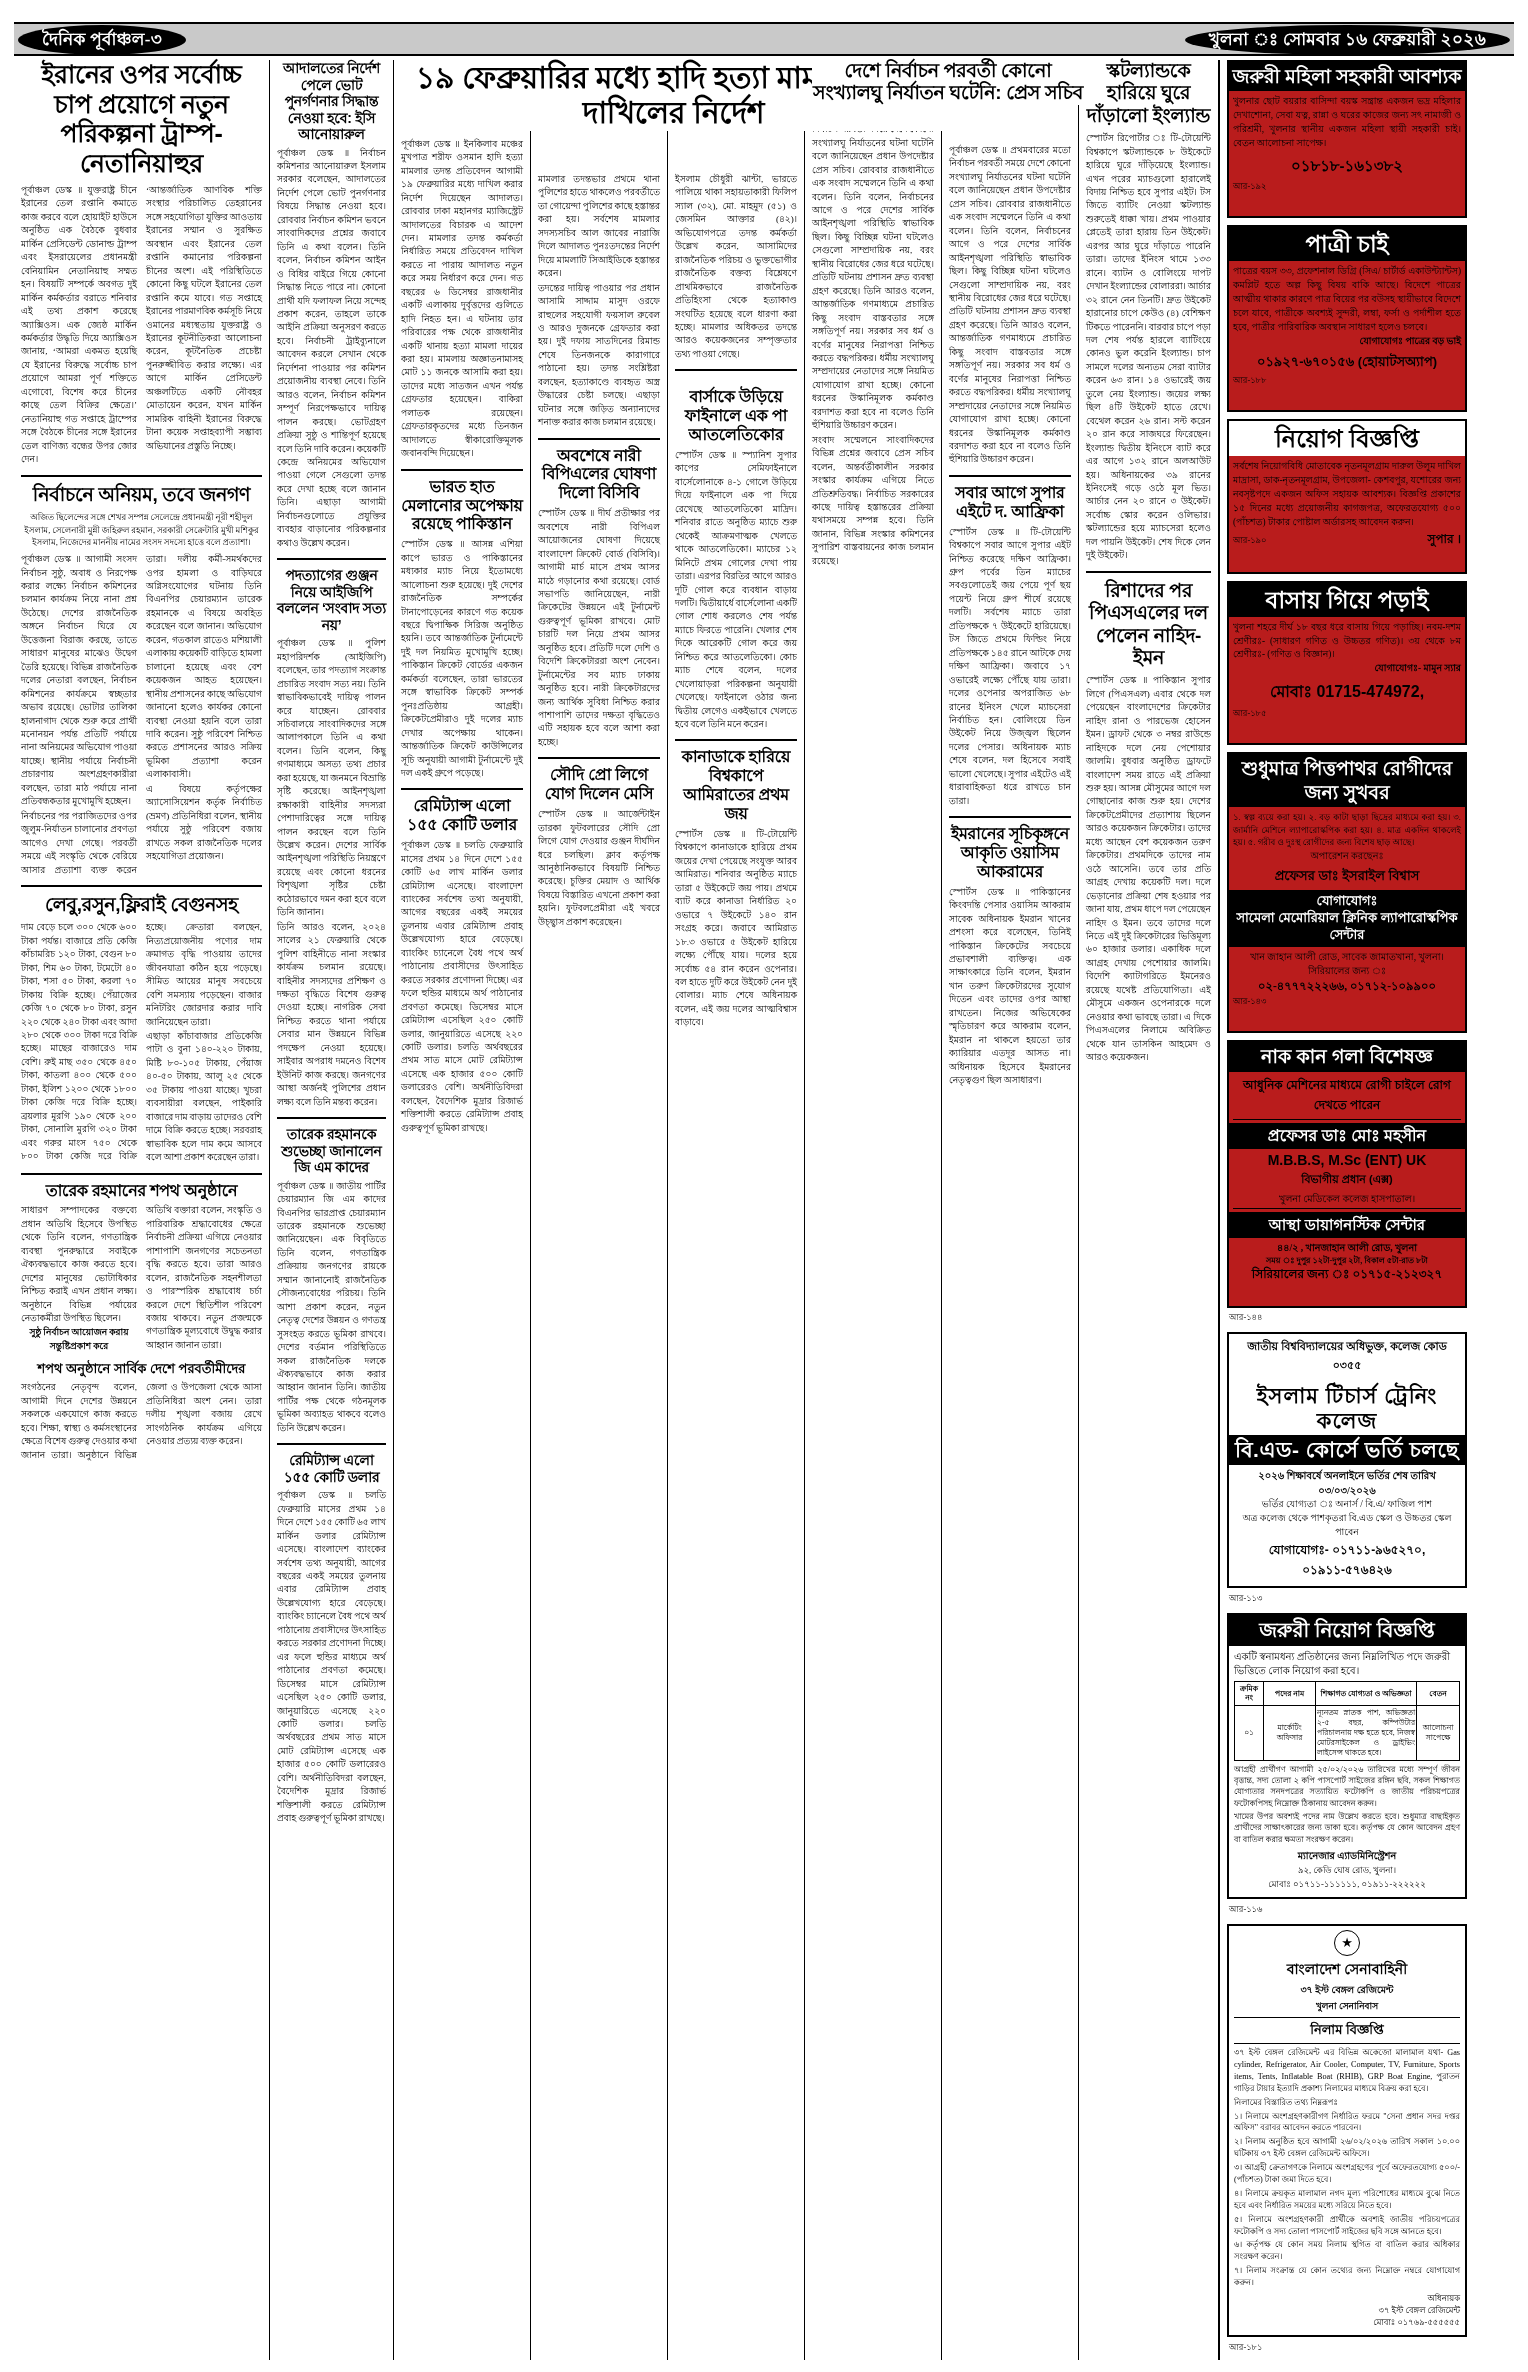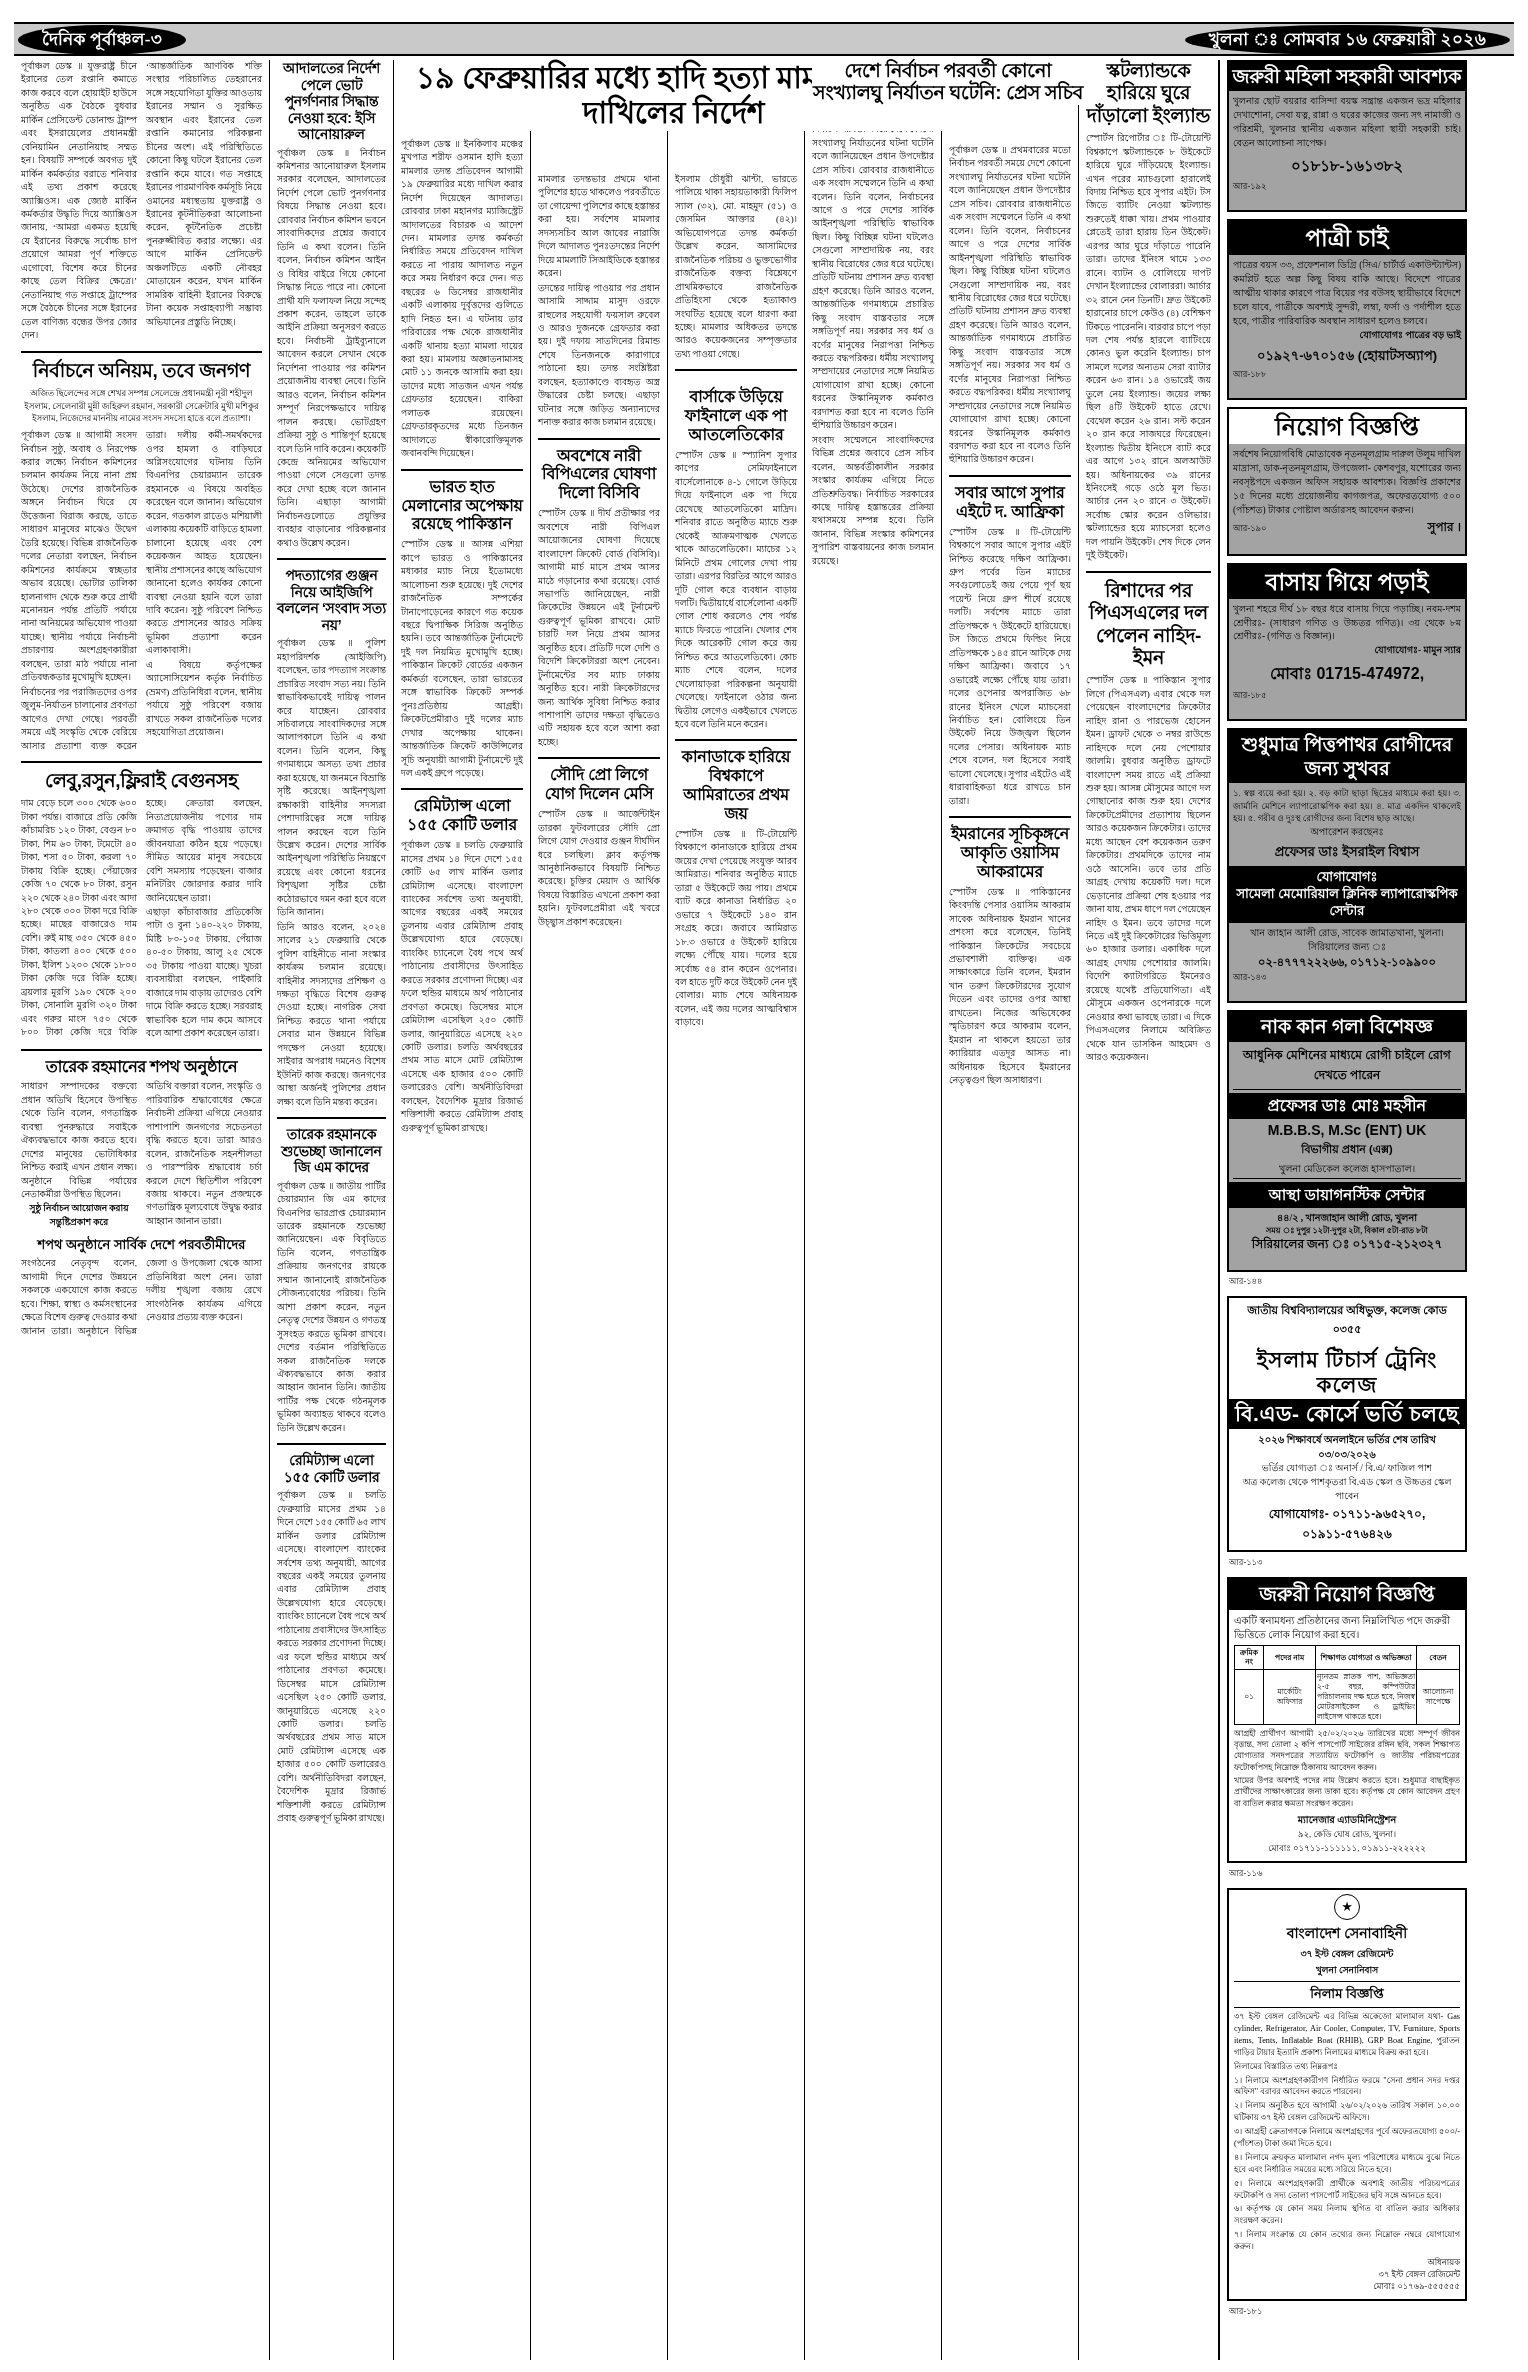--- a/index.html
+++ b/index.html
@@ -99,22 +99,22 @@
     word-spacing: -0.3px;
   }
   .body.two { column-count: 2; column-gap: 9px; }
   .body p { margin-bottom: 1px; text-indent: 0; }
   .lead { font-weight: bold; }
 
   
   .ad {
     border: 2px solid #000;
     margin-bottom: 7px;
-    padding: 3px 4px 16px 4px;
-    background: #a3a3a3;
+    padding: 3px 4px 22px 4px;
+    background: #b91c1c;
   }
   .ad-title {
     background: #000; color: #fff;
     font-family: "Liberation Sans", sans-serif;
     font-weight: bold;
     text-align: center;
     font-size: 19px;
     line-height: 1.22;
     padding: 3px 2px;
     margin: -3px -4px 4px -4px;
@@ -228,20 +228,21 @@
 <div class="page">
 
   <div class="masthead">
     <div class="mast-pill mast-left">দৈনিক পূর্বাঞ্চল-৩</div>
     <div class="mast-pill mast-right">খুলনা ঃ সোমবার ১৬ ফেব্রুয়ারী ২০২৬</div>
   </div>
 
   <div class="grid">
 
     <div class="col c1">
+      <h1 class="hl hl-lg">ইরানের ওপর সর্বোচ্চ চাপ প্রয়োগে নতুন পরিকল্পনা ট্রাম্প-নেতানিয়াহুর</h1>
       <div class="body two">
         <p>পূর্বাঞ্চল ডেস্ক ॥ যুক্তরাষ্ট্র চীনে ইরানের তেল রপ্তানি কমাতে কাজ করবে বলে হোয়াইট হাউসে অনুষ্ঠিত এক বৈঠকে বুধবার মার্কিন প্রেসিডেন্ট ডোনাল্ড ট্রাম্প এবং ইসরায়েলের প্রধানমন্ত্রী বেনিয়ামিন নেতানিয়াহু সম্মত হন। বিষয়টি সম্পর্কে অবগত দুই মার্কিন কর্মকর্তার বরাতে শনিবার এই তথ্য প্রকাশ করেছে অ্যাক্সিওস। এক জ্যেষ্ঠ মার্কিন কর্মকর্তার উদ্ধৃতি দিয়ে অ্যাক্সিওস জানায়, ‘আমরা একমত হয়েছি যে ইরানের বিরুদ্ধে সর্বোচ্চ চাপ প্রয়োগে আমরা পূর্ণ শক্তিতে এগোবো, বিশেষ করে চীনের কাছে তেল বিক্রির ক্ষেত্রে।’ নেতানিয়াহু গত সপ্তাহে ট্রাম্পের সঙ্গে বৈঠকে চীনের সঙ্গে ইরানের তেল বাণিজ্য বন্ধের উপর জোর দেন।</p>
         <p>‘আন্তর্জাতিক আণবিক শক্তি সংস্থার পরিচালিত তেহরানের সঙ্গে সহযোগিতা যুক্তির আওতায় ইরানের সম্মান ও সুরক্ষিত অবস্থান এবং ইরানের তেল রপ্তানি কমানোর পরিকল্পনা চীনের অংশ। এই পরিস্থিতিতে কোনো কিছু ঘটলে ইরানের তেল রপ্তানি কমে যাবে। গত সপ্তাহে ইরানের পারমাণবিক কর্মসূচি নিয়ে ওমানের মধ্যস্থতায় যুক্তরাষ্ট্র ও ইরানের কূটনীতিকরা আলোচনা করেন, কূটনৈতিক প্রচেষ্টা পুনরুজ্জীবিত করার লক্ষ্যে। এর আগে মার্কিন প্রেসিডেন্ট অঞ্চলটিতে একটি নৌবহর মোতায়েন করেন, যখন মার্কিন সামরিক বাহিনী ইরানের বিরুদ্ধে টানা কয়েক সপ্তাহব্যাপী সম্ভাব্য অভিযানের প্রস্তুতি নিচ্ছে।</p>
       </div>
 
       <h1 class="hl hl-md" style="border-top:2px solid #000;padding-top:7px;margin-top:8px;">নির্বাচনে অনিয়ম, তবে জনগণ</h1>
       <div class="body" style="text-align:center;font-size:8.6px;margin-bottom:4px;">অজিত ছিলেন্দের সঙ্গে শেখর সম্পন্ন সেলেন্দ্রে প্রধানমন্ত্রী নূরী শহীদুল ইসলাম, সেলেনারী মুন্নী জহিরুল রহমান, সরকারী সেক্রেটারি মুখী মশিকুর ইসলাম, নিজেদের মাননীয় নামের সংসদ সদস্যে হাত্তে বলে প্রত্যাশা।</div>
       <div class="body two">
         <p>পূর্বাঞ্চল ডেস্ক ॥ আগামী সংসদ নির্বাচন সুষ্ঠু, অবাধ ও নিরপেক্ষ করার লক্ষ্যে নির্বাচন কমিশনের চলমান কার্যক্রম নিয়ে নানা প্রশ্ন উঠেছে। দেশের রাজনৈতিক অঙ্গনে নির্বাচন ঘিরে যে উত্তেজনা বিরাজ করছে, তাতে সাধারণ মানুষের মাঝেও উদ্বেগ তৈরি হয়েছে। বিভিন্ন রাজনৈতিক দলের নেতারা বলছেন, নির্বাচন কমিশনের কার্যক্রমে স্বচ্ছতার অভাব রয়েছে। ভোটার তালিকা হালনাগাদ থেকে শুরু করে প্রার্থী মনোনয়ন পর্যন্ত প্রতিটি পর্যায়ে নানা অনিয়মের অভিযোগ পাওয়া যাচ্ছে। স্থানীয় পর্যায়ে নির্বাচনী প্রচারণায় অংশগ্রহণকারীরা বলছেন, তারা মাঠ পর্যায়ে নানা প্রতিবন্ধকতার মুখোমুখি হচ্ছেন।</p>
         <p>নির্বাচনের পর পরাজিতদের ওপর জুলুম-নির্যাতন চালানোর প্রবণতা আগেও দেখা গেছে। পরবর্তী সময়ে এই সংস্কৃতি থেকে বেরিয়ে আসার প্রত্যাশা ব্যক্ত করেন তারা। দলীয় কর্মী-সমর্থকদের ওপর হামলা ও বাড়িঘরে অগ্নিসংযোগের ঘটনায় তিনি বিএনপির চেয়ারম্যান তারেক রহমানকে এ বিষয়ে অবহিত করেছেন বলে জানান। অভিযোগ করেন, গতকাল রাতেও মশিয়ালী এলাকায় কয়েকটি বাড়িতে হামলা চালানো হয়েছে এবং বেশ কয়েকজন আহত হয়েছেন। স্থানীয় প্রশাসনের কাছে অভিযোগ জানানো হলেও কার্যকর কোনো ব্যবস্থা নেওয়া হয়নি বলে তারা দাবি করেন। সুষ্ঠু পরিবেশ নিশ্চিত করতে প্রশাসনের আরও সক্রিয় ভূমিকা প্রত্যাশা করেন এলাকাবাসী।</p>

